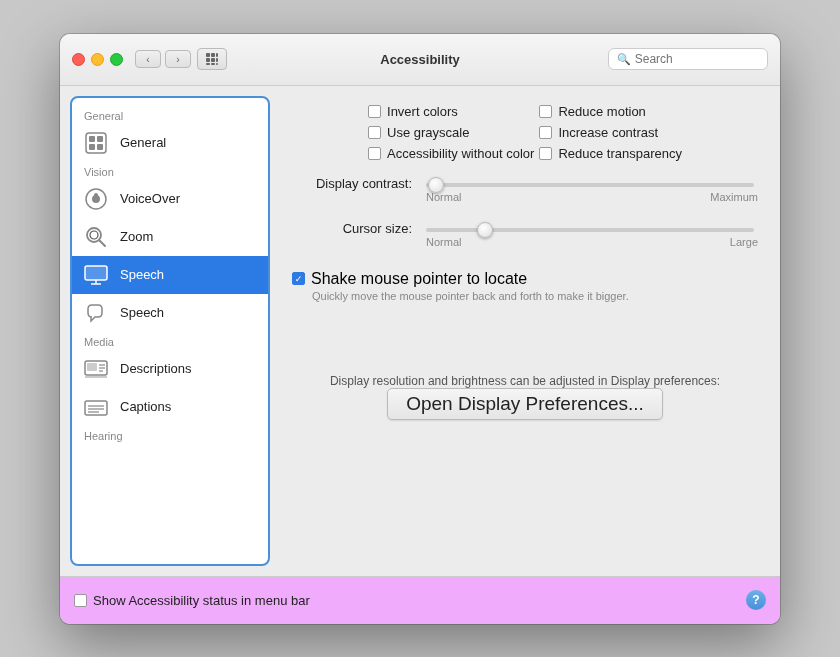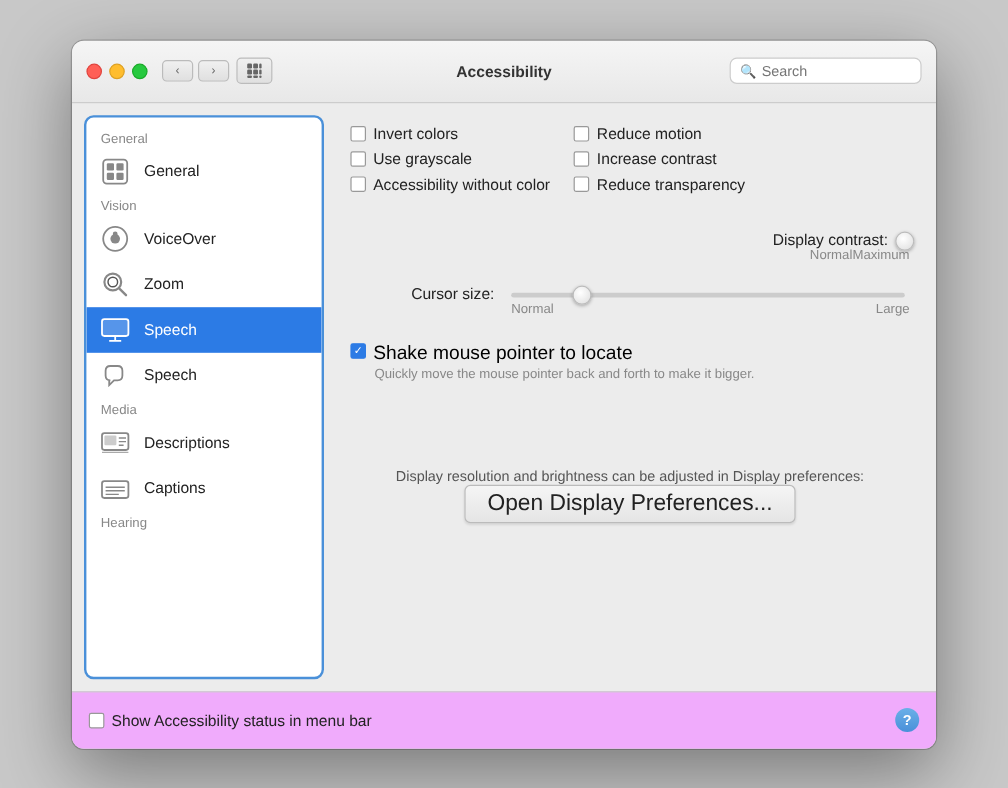--- a/index.html
+++ b/index.html
@@ -157,22 +157,23 @@
     .main-panel {
       flex: 1;
       background: transparent;
       padding: 8px 12px;
       display: flex;
       flex-direction: column;
       gap: 4px;
     }
     .checkboxes-row {
       display: flex;
-      gap: 20px;
+      gap: 5px;
       margin-bottom: 4px;
+      justify-content: center;
     }
     .checkbox-col {
       display: flex;
       flex-direction: column;
       gap: 6px;
     }
     .checkbox-item {
       display: flex;
       align-items: center;
       gap: 6px;
@@ -249,21 +250,21 @@
       margin-right: 0px;
     }
     .shake-section {
       margin: 8px 0;
       display: flex;
       flex-direction: column;
       gap: 2px;
     }
     .shake-row {
       display: flex;
-      align-items: flex-start;
+      align-items: center;
       gap: 6px;
     }
     .shake-desc {
       font-size: 11px;
       color: #888;
       margin-left: 20px;
     }
     .display-pref-section {
       margin-top: auto;
       padding-top: 20px;
@@ -466,21 +467,21 @@
             <div class="checkbox"></div>
             <span>Increase contrast</span>
           </div>
           <div class="checkbox-item">
             <div class="checkbox"></div>
             <span>Reduce transparency</span>
           </div>
         </div>
       </div>
 
-      <div class="slider-row" style="margin-top:23px;align-items:flex-end;">
+      <div class="slider-row" style="margin-top:7px;">
         <div class="slider-label-row">
           <span class="slider-label">Display contrast:</span>
           <div class="slider-track-container">
             <div class="slider-track">
               <div class="slider-thumb" style="left: 3%;"></div>
             </div>
           </div>
         </div>
         <div class="slider-range-labels">
           <span>Normal</span>

